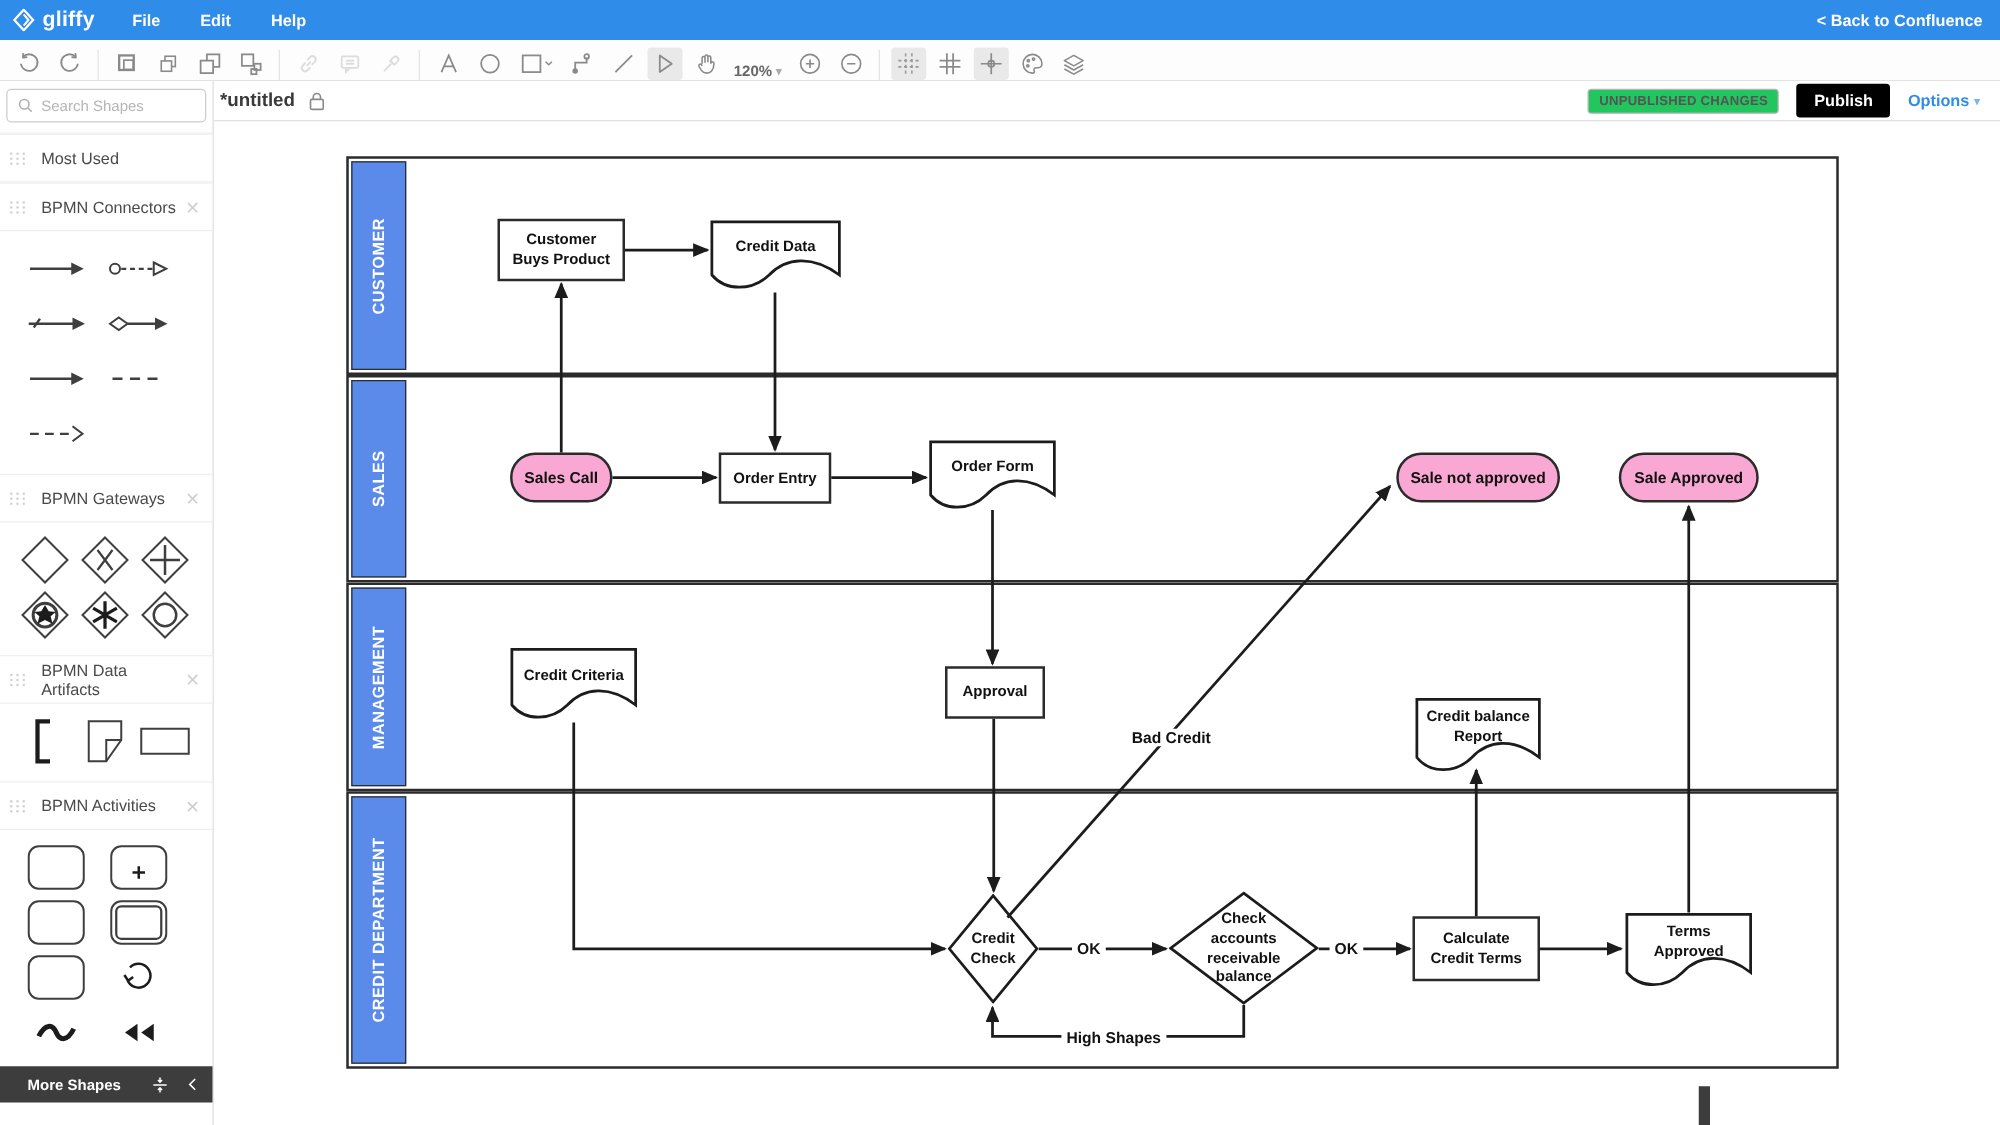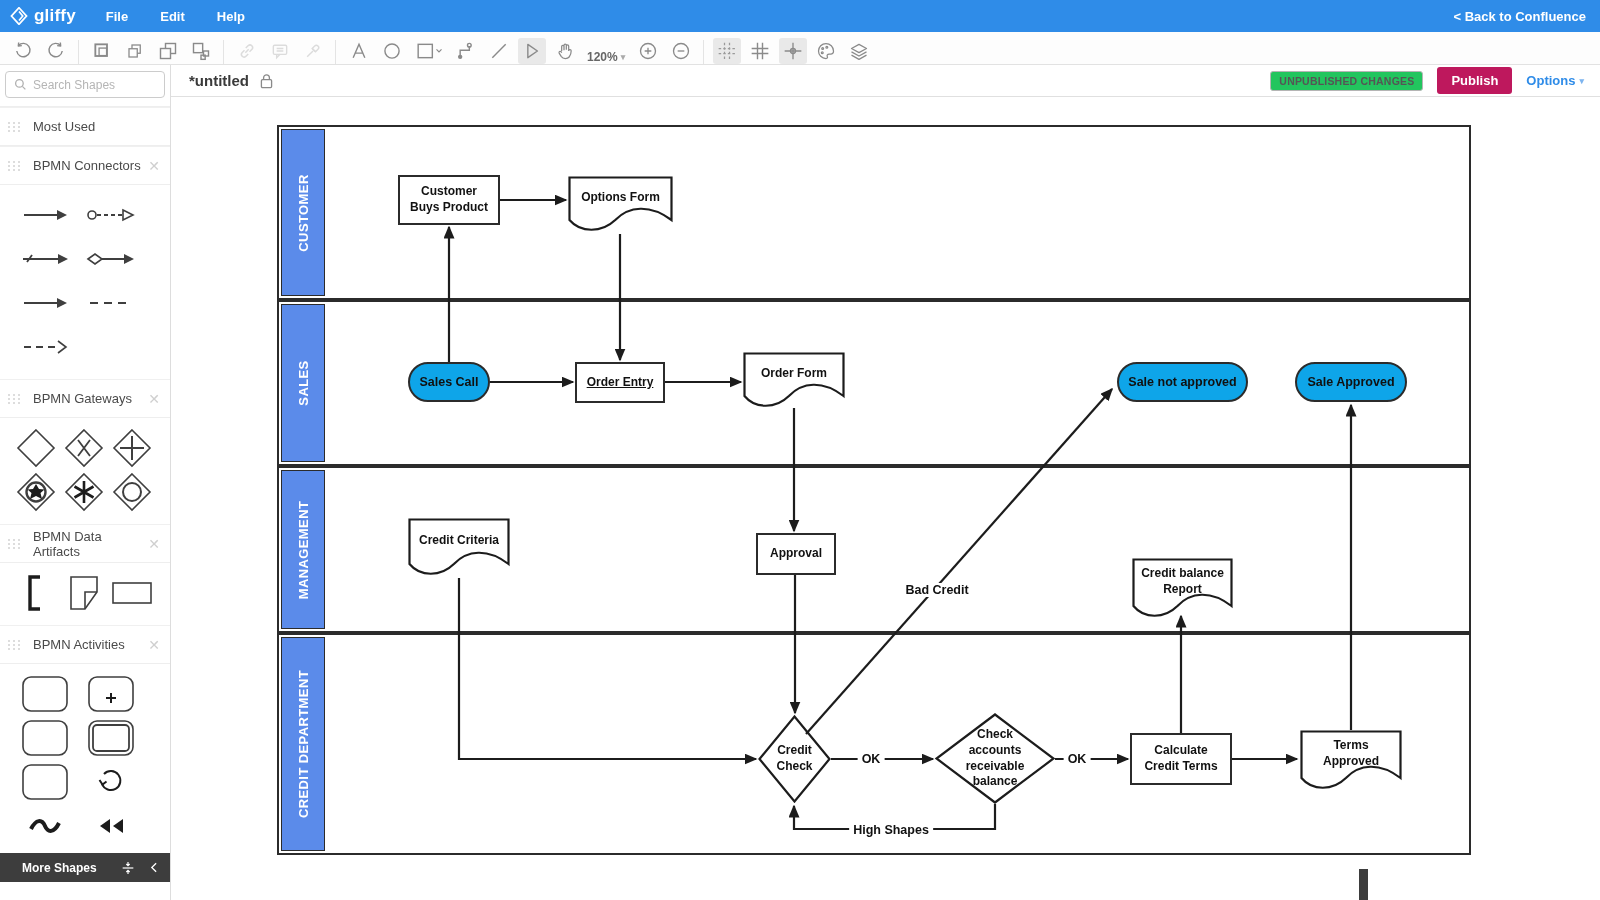--- a/index.html
+++ b/index.html
@@ -24,26 +24,26 @@
   .tbtn.active { background:#e9e9e9; }
   .tbtn svg { display:block; }
   .tsep { width:1px; height:24px; background:#e4e4e4; margin:0 6px; }
   .zoom-chip { display:flex; align-items:center; font-size:12px; color:#666;
     font-weight:bold; margin:0 6px; }
   .zoom-caret { color:#aaa; font-size:9px; margin-left:3px; }
 
   
   .titlerow { position:absolute; left:171px; top:65px; width:1429px; height:32px;
     background:#fff; border-bottom:1px solid #e0e0e0; display:flex; align-items:center; }
-  .doc-title { font-size:15px; color:#3a3a3a; font-weight:bold; margin-left:18px; }
+  .doc-title { font-size:15px; color:#3a3a3a; font-weight:bold; margin-left:5px; }
   .lock { margin-left:10px; display:flex; }
   .titlerow-right { margin-left:auto; display:flex; align-items:center; gap:14px; padding-right:16px; }
   .badge { font-size:10.5px; font-weight:bold; color:#555; border:1px solid #b5b5b5;
     border-radius:3px; padding:3px 8px; letter-spacing:.2px; background:#22c55e; }
-  .publish-btn { background:#be185d; color:#fff; font-size:13px; font-weight:bold;
+  .publish-btn { background:#000000; color:#fff; font-size:13px; font-weight:bold;
     border:none; border-radius:3px; padding:6px 14px; }
   .options { color:#2f8ce8; font-size:13px; font-weight:bold; display:flex; align-items:center; gap:4px; }
   .options .caret { font-size:9px; color:#7db4ef; }
 
   
   .sidebar { position:absolute; left:0; top:65px; width:171px; height:835px;
     background:#fff; border-right:1px solid #ddd; overflow:hidden; }
   .search-wrap { padding:6px 5px 8px 5px; border-bottom:1px solid #eee; }
   .search-box { display:flex; align-items:center; gap:6px; border:1px solid #ccc;
     border-radius:4px; height:27px; padding:0 8px; background:#fff; }
@@ -66,21 +66,21 @@
   .abs { position:absolute; }
   .lane { position:absolute; border:2px solid #2b2b2b; background:#fff; }
   .lane-header { position:absolute; left:2px; top:2px; bottom:2px; width:44px;
     background:#5b8bea; border:1px solid #2b2b2b; }
   .lane-label { position:absolute; left:50%; top:50%; transform:translate(-50%,-50%) rotate(-90deg);
     color:#fff; font-size:13px; font-weight:bold; letter-spacing:.4px; white-space:nowrap; }
   .node { position:absolute; display:flex; flex-direction:column; align-items:center;
     justify-content:center; text-align:center; font-weight:bold; font-size:12px;
     color:#111; line-height:1.3; }
   .node.rect { background:#fff; border:2px solid #2b2b2b; }
-  .node.stadium { background:#0ea5e9; border:2px solid #2b2b2b; border-radius:999px; font-size:12.5px; }
+  .node.stadium { background:#f9a8d4; border:2px solid #2b2b2b; border-radius:999px; font-size:12.5px; }
   .node.document svg, .node.diamond svg { position:absolute; left:0; top:0; }
   .node .lbl { position:relative; z-index:2; }
   .edge-label { position:absolute; transform:translate(-50%,-50%); background:#fff;
     padding:0 4px; font-size:12.5px; font-weight:bold; color:#111; white-space:nowrap; z-index:5; }
   #edges { position:absolute; left:0; top:0; pointer-events:none; z-index:4; }
   .corner-grip { position:absolute; right:0; bottom:0; width:9px; height:31px; background:#3d3d3d; }
 </style>
 </head>
 <body>
 
@@ -569,29 +569,29 @@
         <div class="lbl">
           <div>Customer</div>
           <div>Buys Product</div>
         </div>
       </div>
       <div class="node document" style="left: 568px; top: 176px; width: 105px; height: 58px; padding-bottom: 14px;">
         <svg width="105" height="58" viewBox="0 0 105 58">
           <path d="M1.5 1.5 L 103.5 1.5 L 103.5 44 C 81.9 28, 60.9 30, 47.25 44 C 33.6 57, 12.6 57, 1.5 44 Z" fill="#fff" stroke="#1c1c1c" stroke-width="2.2"></path>
         </svg>
         <div class="lbl">
-          <div>Options Form</div>
+          <div>Credit Data</div>
         </div>
       </div>
       <div class="node stadium" style="left: 408px; top: 362px; width: 82px; height: 40px;">
         <div class="lbl">
           <div>Sales Call</div>
         </div>
       </div>
-      <div class="node rect" style="left: 575px; top: 362px; width: 90px; height: 41px; text-decoration: underline;">
+      <div class="node rect" style="left: 575px; top: 362px; width: 90px; height: 41px;">
         <div class="lbl">
           <div>Order Entry</div>
         </div>
       </div>
       <div class="node document" style="left: 743px; top: 352px; width: 102px; height: 58px; padding-bottom: 14px;">
         <svg width="102" height="58" viewBox="0 0 102 58">
           <path d="M1.5 1.5 L 100.5 1.5 L 100.5 44 C 79.56 28, 59.16 30, 45.9 44 C 32.64 57, 12.24 57, 1.5 44 Z" fill="#fff" stroke="#1c1c1c" stroke-width="2.2"></path>
         </svg>
         <div class="lbl">
           <div>Order Form</div>

